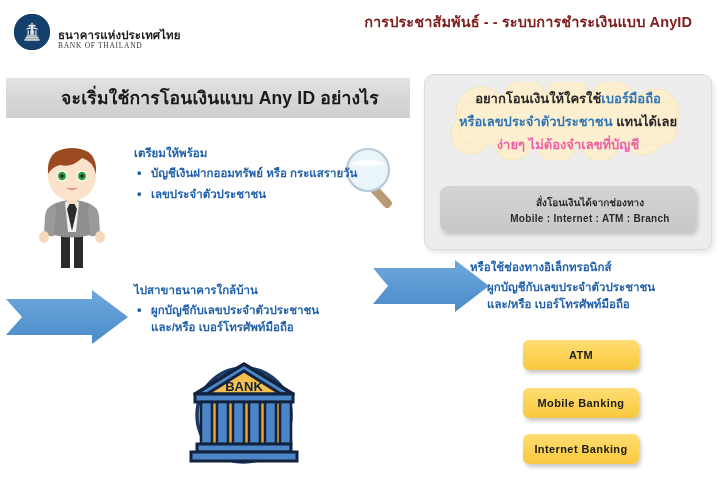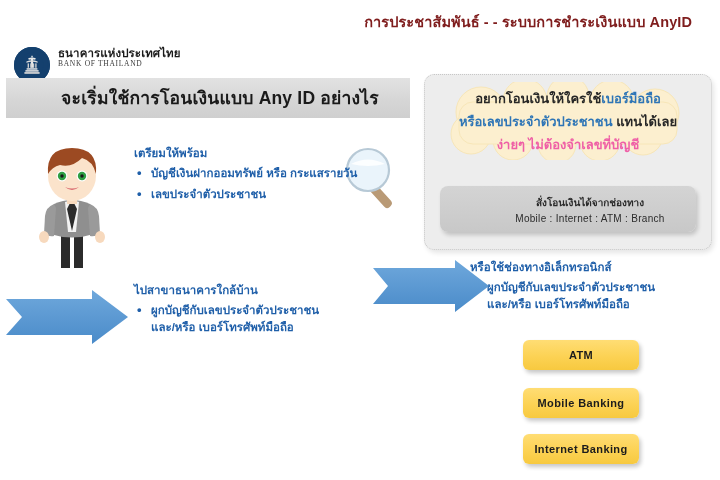--- a/index.html
+++ b/index.html
@@ -11,21 +11,21 @@
   }
   #slide {
     position: relative;
     width: 720px; height: 480px;
     background: #ffffff;
   }
 
   
   .bot-logo {
     position: absolute; left: 14px; top: 14px;
-    display: flex; align-items: flex-start; gap: 8px; margin-top: 33px;
+    display: flex; align-items: flex-end; gap: 8px;
   }
   .bot-seal {
     width: 36px; height: 36px; border-radius: 50%;
     background: #14406e;
     position: relative; flex: 0 0 auto;
     box-shadow: inset 0 0 0 2px #14406e;
   }
   .bot-seal .fig {
     position: absolute; left: 50%; top: 50%;
     transform: translate(-50%,-50%);
@@ -94,21 +94,21 @@
     background: linear-gradient(180deg,#d4d4d4 0%,#c8c8c8 100%);
     border-radius: 8px;
     box-shadow: 2px 3px 4px rgba(0,0,0,.18);
     display: flex; flex-direction: column;
     align-items: center; justify-content: center; gap: 3px; padding-left: 44px;
   }
   .channel-box .cb-th {
     font-size: 10px; font-weight: bold; color: #2b2b2b;
   }
   .channel-box .cb-en {
-    font-size: 10px; font-weight: normal; color: #2b2b2b; letter-spacing: .3px;
+    font-size: 10px; font-weight: bold; color: #2b2b2b; letter-spacing: .3px;
   }
 
   
   .person { position: absolute; left: 24px; top: 138px; width: 96px; height: 132px; }
 
   
   .magnifier { position: absolute; left: 337px; top: 143px; width: 72px; height: 72px; }
 
   
   .blk { position: absolute; }
@@ -312,20 +312,43 @@
       <defs>
         <linearGradient id="agM" x1="0" y1="0" x2="0" y2="1">
           <stop offset="0" stop-color="#6fa8dc"></stop>
           <stop offset="1" stop-color="#4a8bc9"></stop>
         </linearGradient>
       </defs>
       <path d="M2 10 L17 28 L2 46 L84 46 L84 54 L118 28 L84 2 L84 10 Z" fill="url(#agM)"></path>
     </svg>
   </div>
 
+  <div class="bank-icon">
+    <svg viewBox="0 0 118 110">
+      <circle cx="59" cy="57" r="47" fill="#f0a92e"></circle>
+      <circle cx="59" cy="57" r="47" fill="none" stroke="#1a3a6b" stroke-width="3.5"></circle>
+
+      <path d="M59 6 L108 36 L10 36 Z" fill="#4a86c8" stroke="#14233d" stroke-width="3.5" stroke-linejoin="round"></path>
+
+      <path d="M59 13 L96 36 L22 36 Z" fill="#f3c04f" stroke="#14233d" stroke-width="3"></path>
+      <text x="59" y="33" text-anchor="middle" font-family="Liberation Sans, sans-serif" font-size="13" font-weight="bold" fill="#14233d">BANK</text>
+
+      <rect x="10" y="36" width="98" height="8" fill="#4a86c8" stroke="#14233d" stroke-width="3"></rect>
+
+      <rect x="16" y="44" width="11" height="42" fill="#4a86c8" stroke="#14233d" stroke-width="2.6"></rect>
+      <rect x="32" y="44" width="11" height="42" fill="#4a86c8" stroke="#14233d" stroke-width="2.6"></rect>
+      <rect x="48" y="44" width="11" height="42" fill="#4a86c8" stroke="#14233d" stroke-width="2.6"></rect>
+      <rect x="64" y="44" width="11" height="42" fill="#4a86c8" stroke="#14233d" stroke-width="2.6"></rect>
+      <rect x="80" y="44" width="11" height="42" fill="#4a86c8" stroke="#14233d" stroke-width="2.6"></rect>
+      <rect x="95" y="44" width="11" height="42" fill="#4a86c8" stroke="#14233d" stroke-width="2.6"></rect>
+
+      <rect x="12" y="86" width="94" height="8" fill="#4a86c8" stroke="#14233d" stroke-width="3"></rect>
+      <rect x="6" y="94" width="106" height="9" fill="#4a86c8" stroke="#14233d" stroke-width="3"></rect>
+    </svg>
+  </div>
 
   <div class="ybtn" id="btn-atm">
     <span>ATM</span>
   </div>
   <div class="ybtn" id="btn-mobile">
     <span>Mobile  Banking</span>
   </div>
   <div class="ybtn" id="btn-internet">
     <span>Internet  Banking</span>
   </div>

